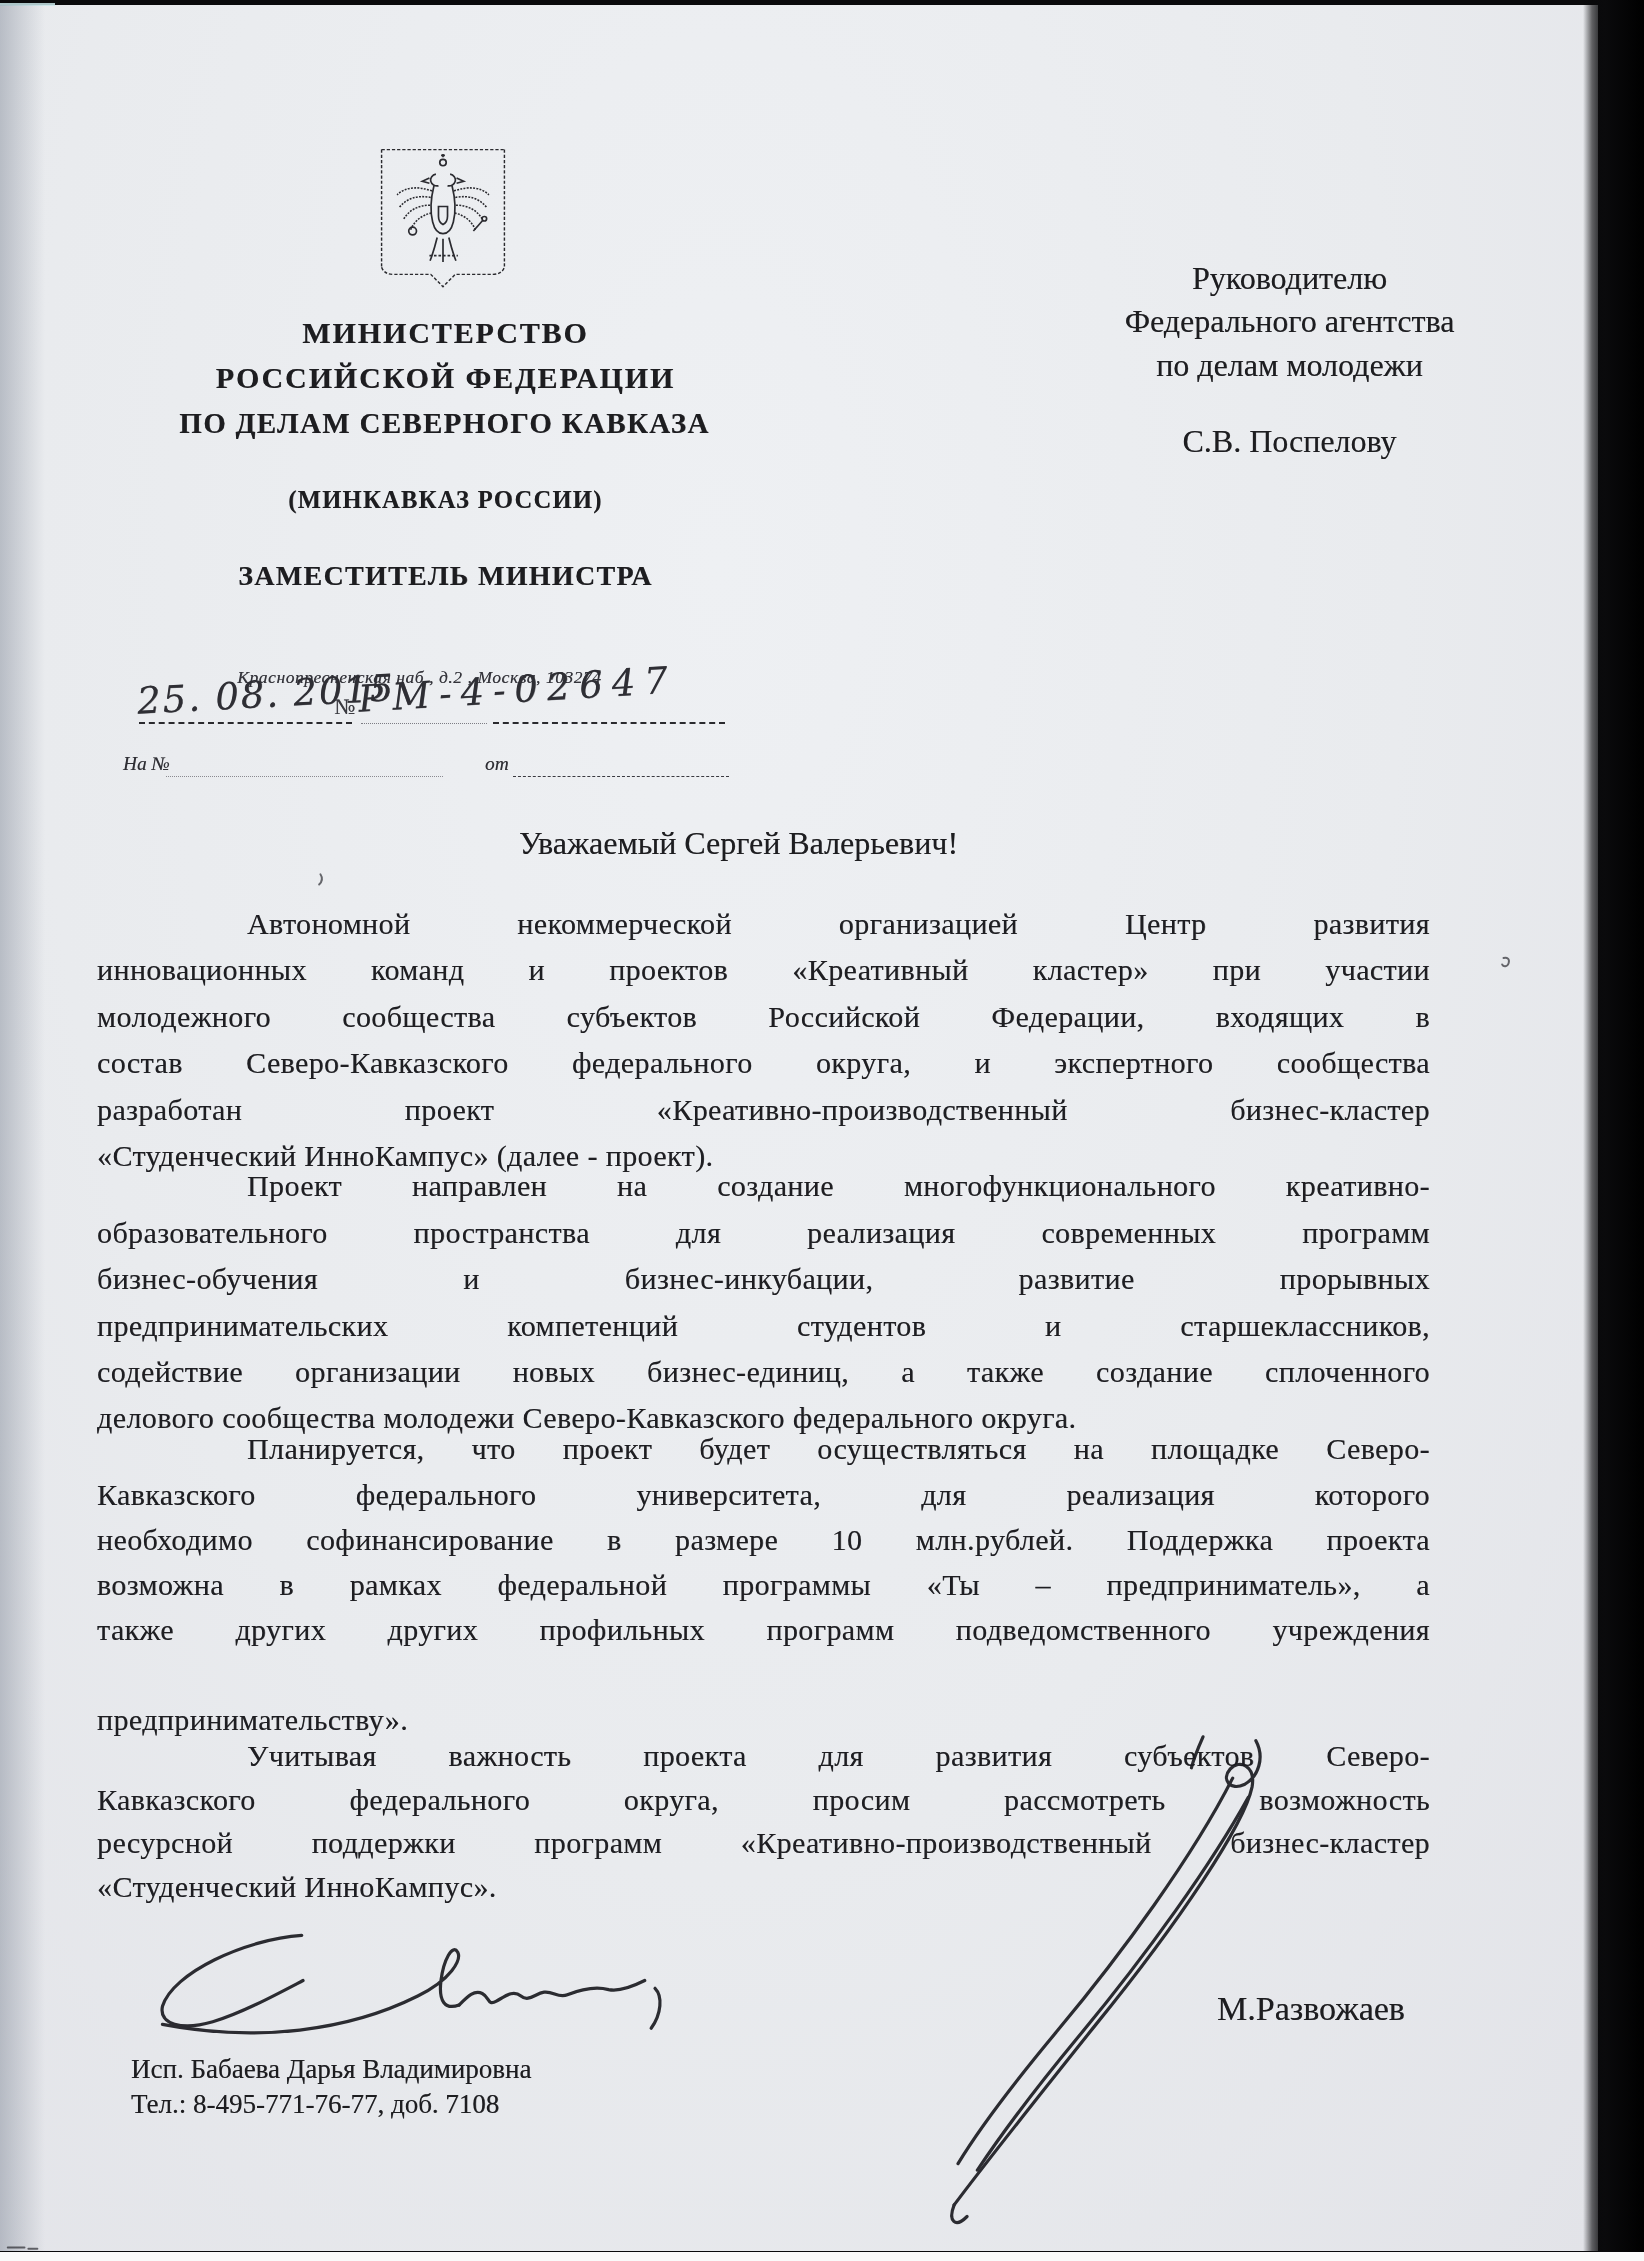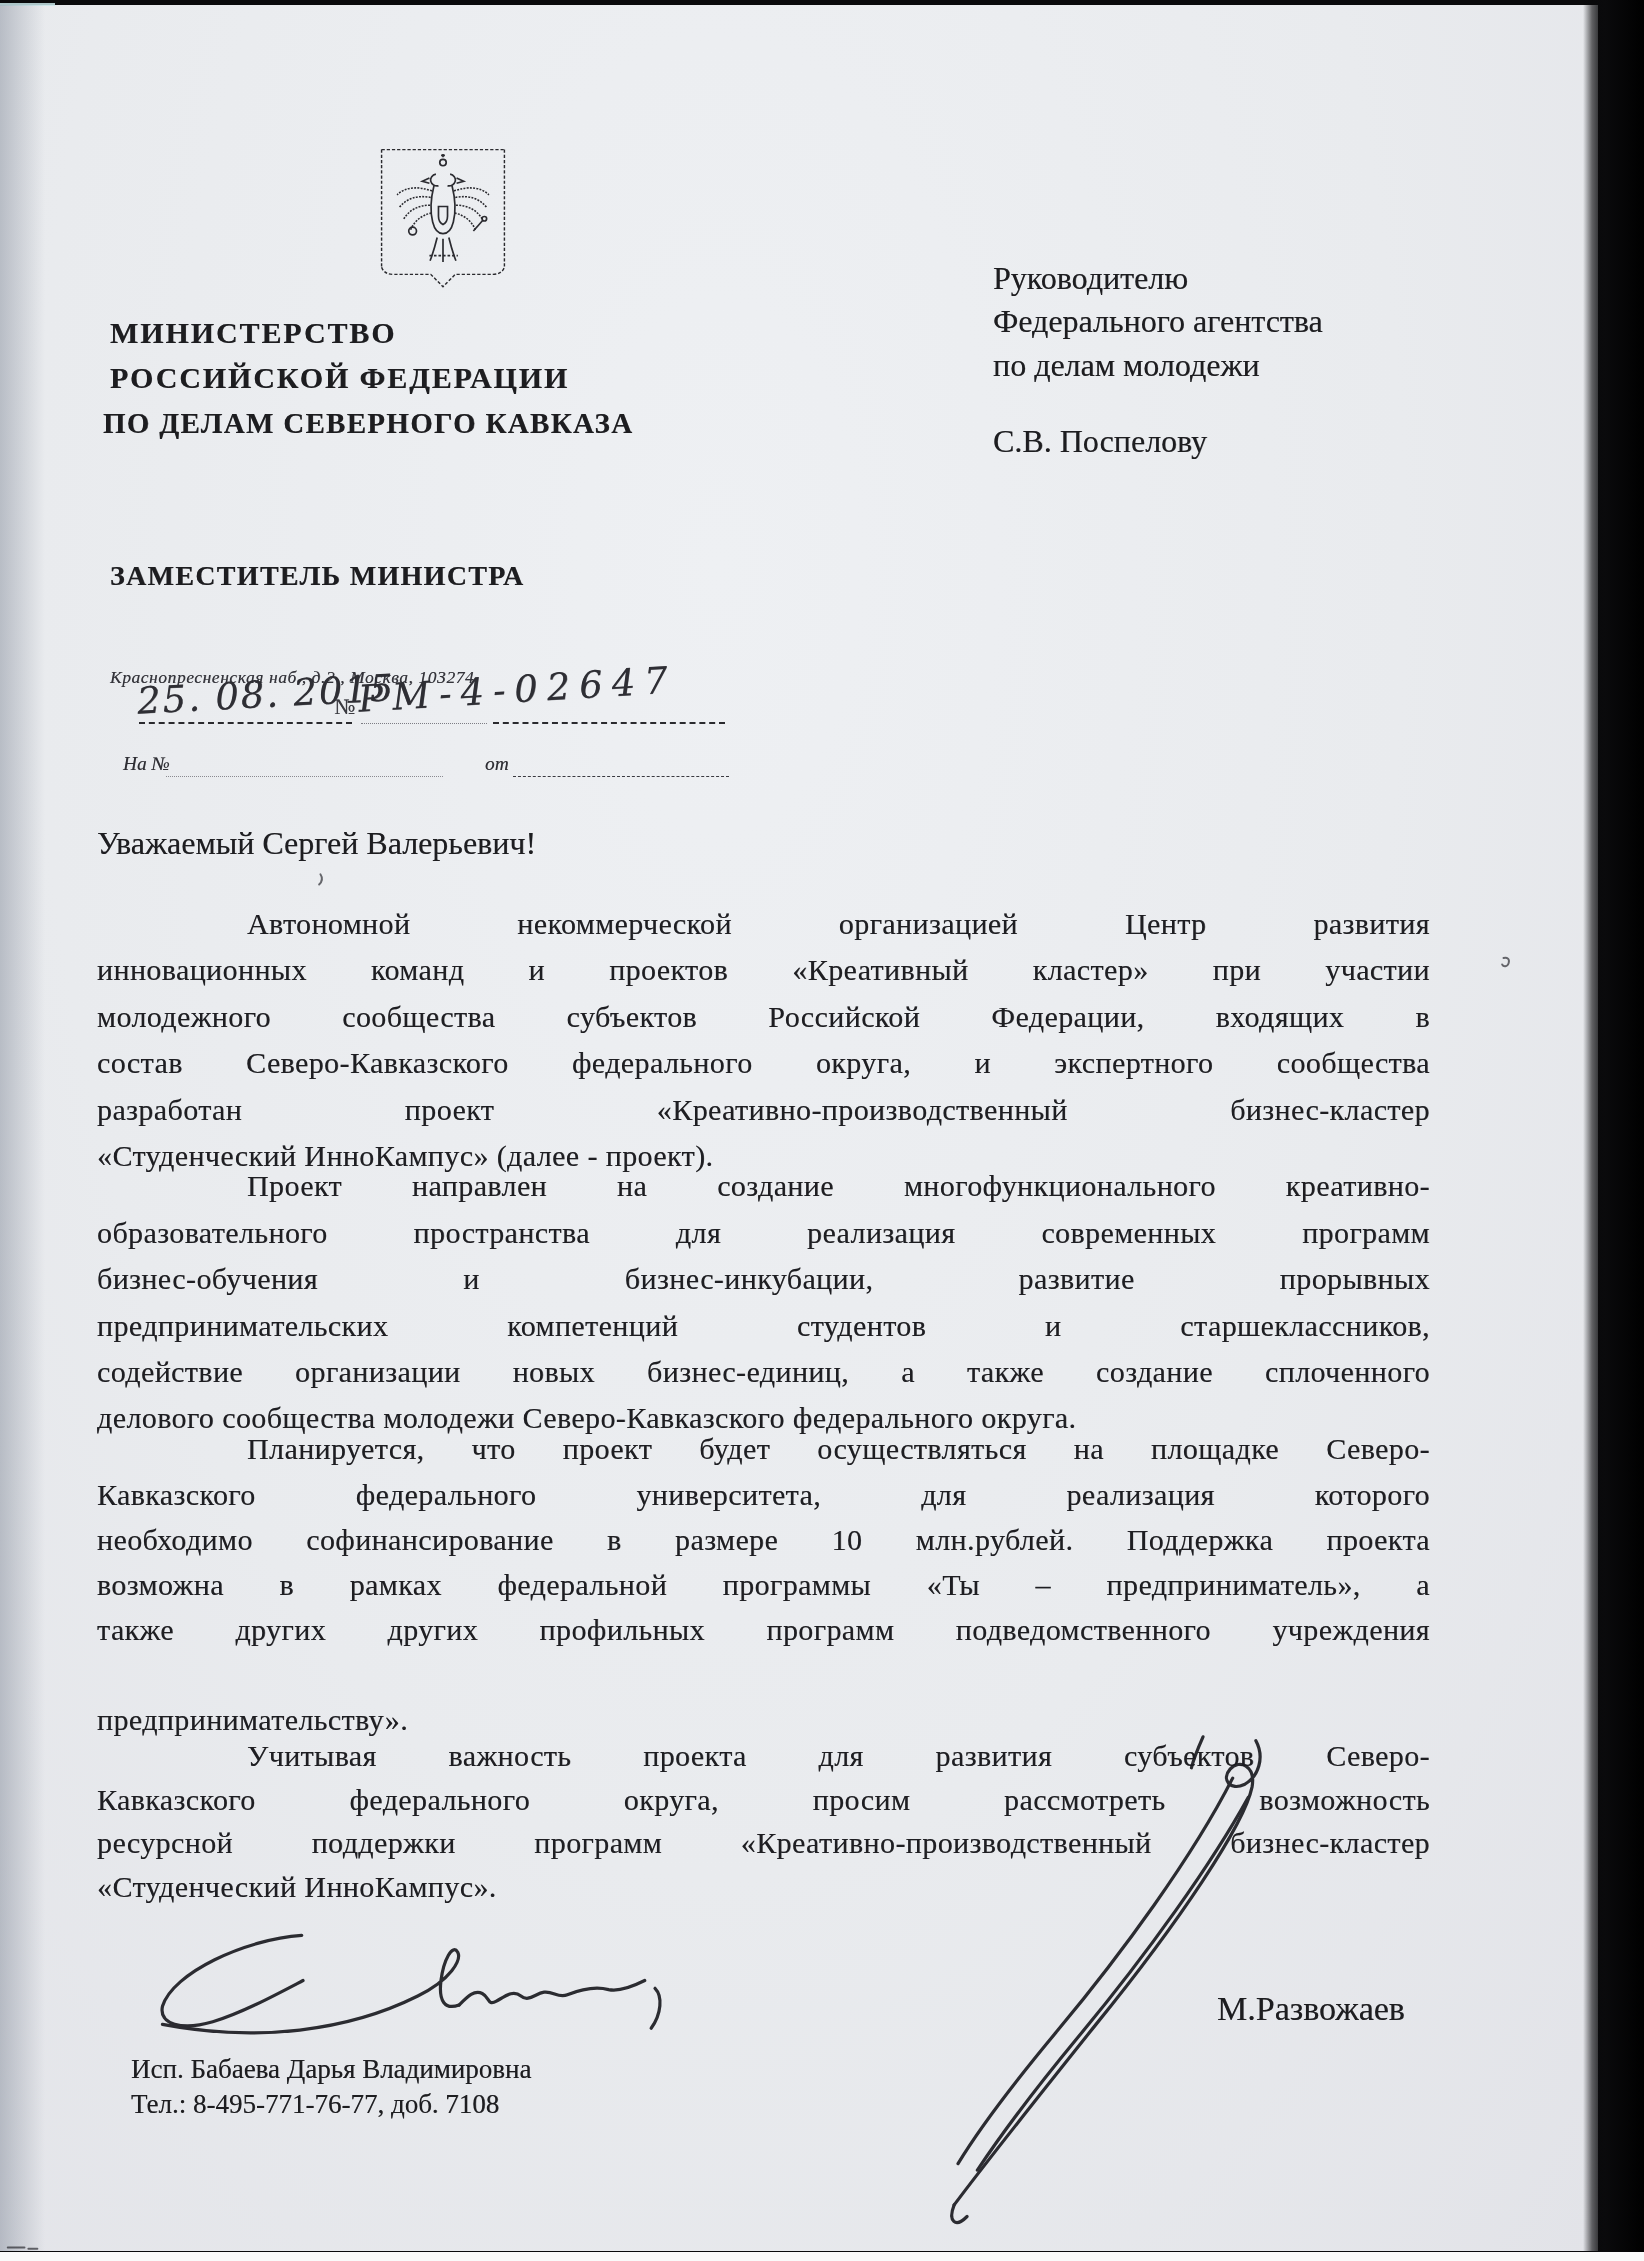--- a/index.html
+++ b/index.html
@@ -3,21 +3,21 @@
 <meta charset="utf-8">
 <style>
   html,body{margin:0;padding:0;background:#08080a;}
   #scan{position:relative;width:1644px;height:2261px;background:#0a0a0c;overflow:hidden;
         font-family:"Liberation Serif",serif;}
   #paper{position:absolute;left:0;top:5.2px;width:1598px;height:2246px;
          background:radial-gradient(ellipse at 45% 25%, #eef0f3 0%, #e9ebee 55%, #e2e3e8 100%);}
   .abs{position:absolute;}
   .ser{font-family:"Liberation Serif",serif;color:#1d1d20;}
   .ink{text-shadow:0.3px 0.3px 0.5px rgba(25,25,30,0.55);}
-  .c{text-align:left;}
+  .c{text-align:center;}
   .b{font-weight:bold;}
   .it{font-style:italic;}
   .bl{position:absolute;left:97px;width:1333px;font-size:30px;line-height:36px;
       font-family:"Liberation Serif",serif;color:#1e1e22;letter-spacing:0.4px;
       text-shadow:0.3px 0.3px 0.5px rgba(25,25,30,0.5);}
   .j{text-align:justify;text-align-last:justify;}
   .ind{padding-left:150px;box-sizing:border-box;}
   .hw{font-family:"DejaVu Serif",serif;font-style:italic;color:#2e2e34;
       text-shadow:0.3px 0.3px 0.6px rgba(30,30,36,0.5);}
   .uline{position:absolute;height:0;}
@@ -67,20 +67,21 @@
         <path d="M118,78 C140,74 156,80 167,94"></path>
         <path d="M119,90 C138,90 152,98 160,112"></path>
         <path d="M117,102 C134,106 144,116 149,128"></path>
       </g>
     </svg>
   </div>
 
   <div class="abs ser ink b c" style="left:110px;top:316px;width:671px;font-size:30px;letter-spacing:1.9px;">МИНИСТЕРСТВО</div>
   <div class="abs ser ink b c" style="left:110px;top:361px;width:671px;font-size:30px;letter-spacing:1.9px;">РОССИЙСКОЙ ФЕДЕРАЦИИ</div>
   <div class="abs ser ink b c" style="left:103px;top:407px;width:683px;font-size:29px;letter-spacing:1.3px;">ПО ДЕЛАМ СЕВЕРНОГО КАВКАЗА</div>
+  <div class="abs ser ink b c" style="left:110px;top:486px;width:671px;font-size:24.5px;letter-spacing:1.3px;">(МИНКАВКАЗ РОССИИ)</div>
   <div class="abs ser ink b c" style="left:110px;top:560px;width:671px;font-size:28px;letter-spacing:1.3px;">ЗАМЕСТИТЕЛЬ МИНИСТРА</div>
 
   <div class="abs ser ink c" style="left:993px;top:260px;width:593px;font-size:32px;">Руководителю</div>
   <div class="abs ser ink c" style="left:993px;top:303px;width:593px;font-size:32px;">Федерального агентства</div>
   <div class="abs ser ink c" style="left:993px;top:347px;width:593px;font-size:32px;">по делам молодежи</div>
   <div class="abs ser ink c" style="left:993px;top:423px;width:593px;font-size:32px;">С.В. Поспелову</div>
 
   <div class="abs ser ink it c" style="left:110px;top:649px;width:619px;font-size:17.4px;letter-spacing:0.6px;color:#33333a;margin-top:18px;">Краснопресненская наб., д.2 , Москва, 103274</div>
 
   <div class="abs hw" style="left:137px;top:673px;font-size:37px;letter-spacing:1.9px;transform:rotate(-3deg);">25. 08. 2015</div>

